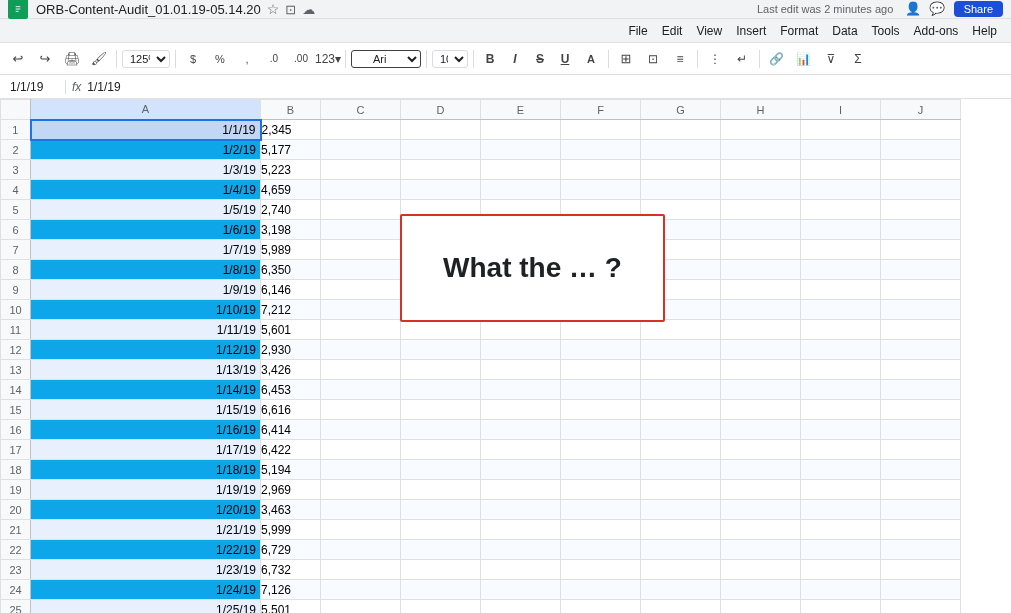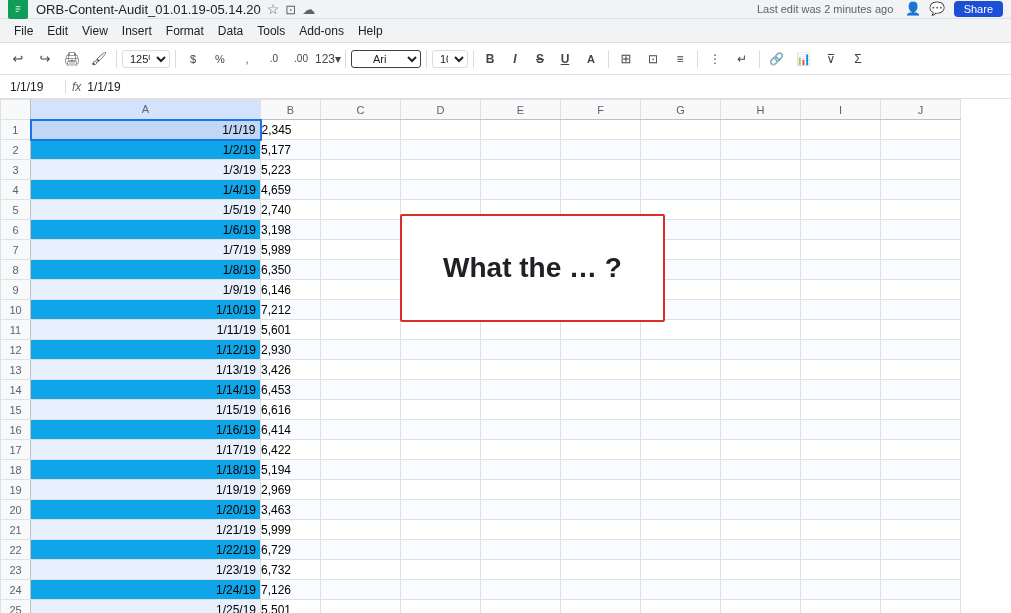--- a/index.html
+++ b/index.html
@@ -41,20 +41,21 @@
 
     
     #menu-bar {
       display: flex;
       align-items: center;
       height: 24px;
       background: #f1f3f4;
       padding: 0 8px;
       gap: 2px;
       border-bottom: 1px solid #e0e0e0;
+      justify-content: flex-end;
     }
     #menu-bar .menu-item {
       font-size: 12px;
       color: #202124;
       padding: 2px 6px;
       cursor: pointer;
       border-radius: 3px;
     }
 
     

